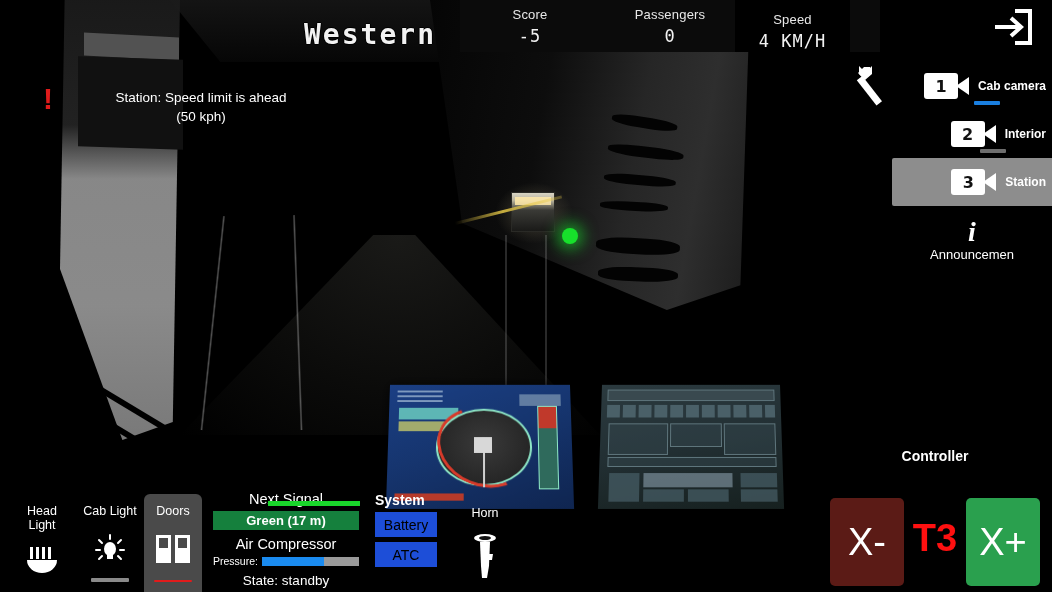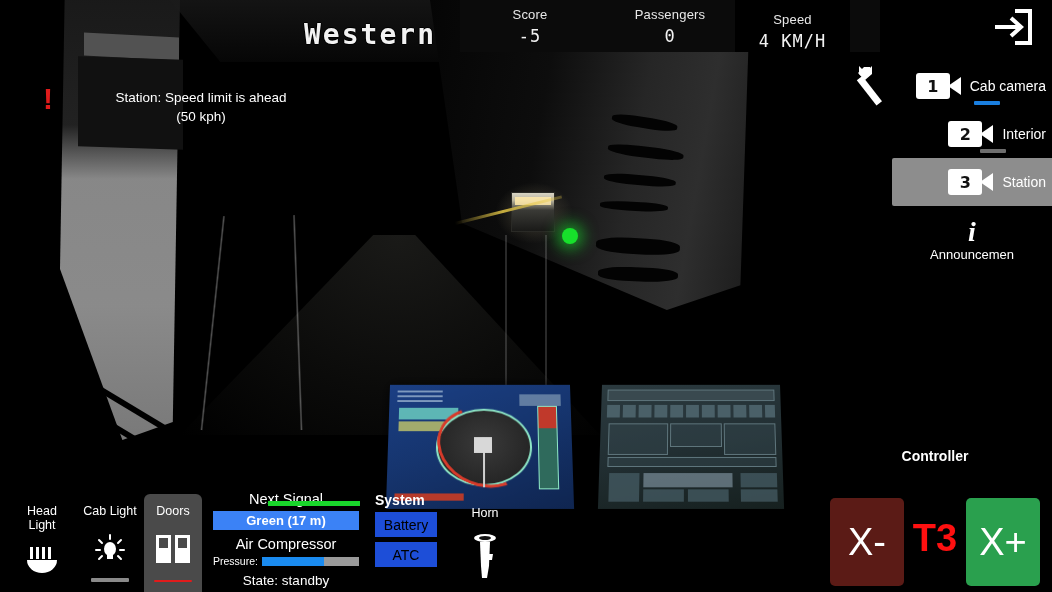--- a/index.html
+++ b/index.html
@@ -198,21 +198,21 @@
     background:#fff; border-radius:3px;
     color:#111; font-size:16px; font-weight:bold;
     display:flex; align-items:center; justify-content:center;
     font-family:"DejaVu Sans", sans-serif;
   }
   .cam-badge .lens {
     position:absolute; left:32px; top:4px; width:0; height:0;
     border-top:9px solid transparent; border-bottom:9px solid transparent;
     border-right:13px solid #fff;
   }
-  .cam-label { font-size:14px; color:#fff; white-space:nowrap; }
+  .cam-label { font-size:12px; color:#fff; white-space:nowrap;font-weight:bold; }
   .cam-underline {
     position:absolute; right:52px; bottom:5px; width:26px; height:4px; border-radius:1px;
   }
   #announce-item {
     position:absolute; right:0; top:218px; width:160px; text-align:center;
   }
   #announce-icon {
     font-size:28px; font-weight:bold; font-style:italic;
     font-family:"Liberation Serif", serif; line-height:28px;
   }
@@ -230,21 +230,21 @@
   }
   .switch.panel { background:#4a4a4a; border-radius:6px 6px 0 0; width:58px; }
   .switch-label { font-size:12.5px; color:#fff; text-align:center; line-height:14px; }
   .switch-icon { flex:1; display:flex; align-items:center; justify-content:center; }
   .switch-ind { width:38px; height:5px; border-radius:1px; margin-bottom:10px; }
 
   
   #signal-panel { position:absolute; left:213px; bottom:4px; width:146px; }
   #signal-title { text-align:center; font-size:14.5px; color:#fff; }
   #signal-chip {
-    margin-top:4px; height:19px; background:#3b82f6; color:#fff;
+    margin-top:4px; height:19px; background:#15803d; color:#fff;
     font-size:13px; font-weight:bold; display:flex;
     align-items:center; justify-content:center;
   }
   #compressor-title { text-align:center; font-size:14.5px; color:#fff; margin-top:6px; }
   #pressure-row { display:flex; align-items:center; gap:4px; margin-top:3px; }
   #pressure-label { font-size:10.5px; color:#fff; }
   #pressure-track { flex:1; height:9px; background:#9a9a9a; position:relative; }
   #pressure-fill { position:absolute; left:0; top:0; bottom:0; background:#1a8bf0; }
   #pressure-green { position:absolute; left:55px; top:10px; width:92px; height:5px; background:#19d62b; }
   #state-line { text-align:center; font-size:13.5px; color:#fff; margin-top:6px; }

